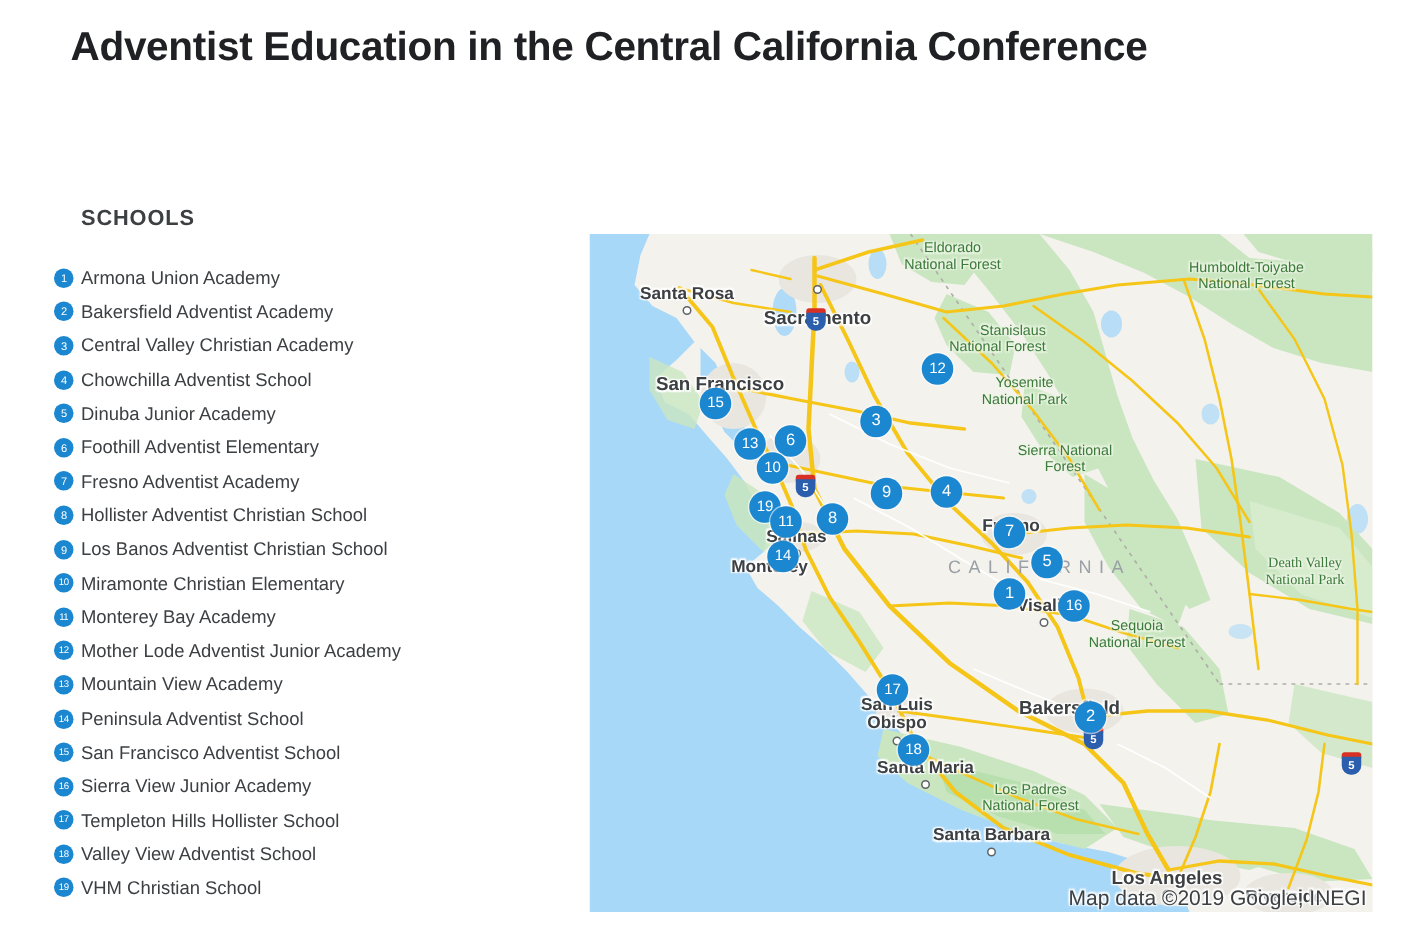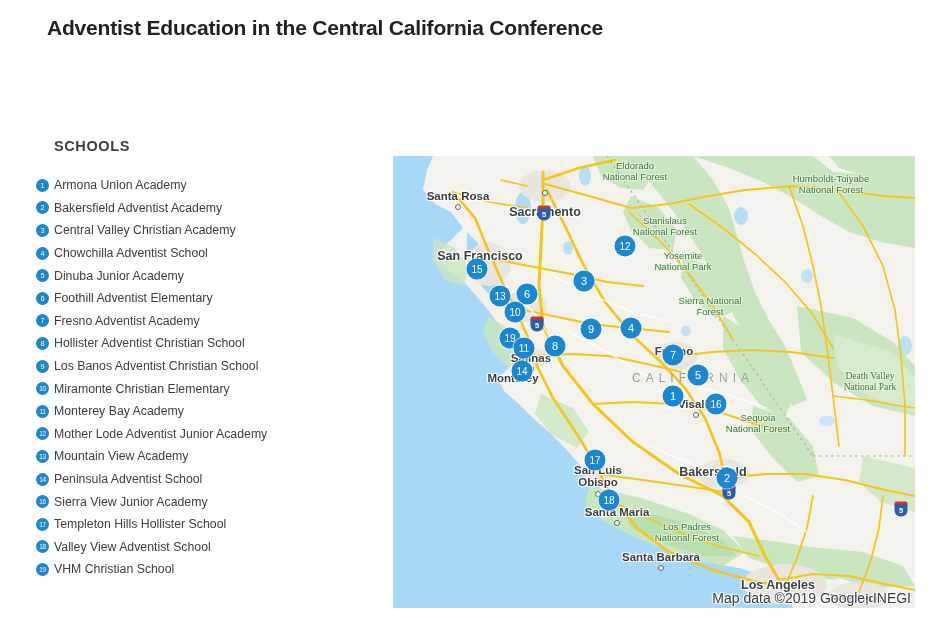--- a/index.html
+++ b/index.html
@@ -13,21 +13,21 @@
     font-family: "Liberation Sans", sans-serif;
     position: relative;
     overflow: hidden;
   }
 
   
   #page-title {
     position: absolute;
     left: 47px;
     top: 16px;
-    font-size: 21px;
+    font-size: 27px;
     font-weight: bold;
     color: #202124;
     letter-spacing: -0.2px;
     white-space: nowrap;
   }
 
   
   #schools-panel {
     position: absolute;
     left: 36px;
@@ -219,20 +219,24 @@
         <span class="school-marker" style="font-size: 6.4px; background: rgb(26, 135, 208);">12</span>
         <span class="school-name">Mother Lode Adventist Junior Academy</span>
       </li>
       <li class="school-item">
         <span class="school-marker" style="font-size: 6.4px; background: rgb(26, 135, 208);">13</span>
         <span class="school-name">Mountain View Academy</span>
       </li>
       <li class="school-item">
         <span class="school-marker" style="font-size: 6.4px; background: rgb(26, 135, 208);">14</span>
         <span class="school-name">Peninsula Adventist School</span>
+      </li>
+      <li class="school-item">
+        <span class="school-marker" style="font-size: 6.4px; background: rgb(26, 135, 208);">15</span>
+        <span class="school-name">San Francisco Adventist School</span>
       </li>
       <li class="school-item">
         <span class="school-marker" style="font-size: 6.4px; background: rgb(26, 135, 208);">16</span>
         <span class="school-name">Sierra View Junior Academy</span>
       </li>
       <li class="school-item">
         <span class="school-marker" style="font-size: 6.4px; background: rgb(26, 135, 208);">17</span>
         <span class="school-name">Templeton Hills Hollister School</span>
       </li>
       <li class="school-item">
@@ -352,21 +356,21 @@
       <path d="M256,290 L294,306 L330,320"></path>
       <path d="M352,340 L384,356 L414,376"></path>
     </g>
   </svg>
 
   <div class="map-label state-label" style="left:300px; top:222px;">CALIFORNIA</div>
 
   <div id="map-parks">
       <div class="map-label park-label" style="left: 242px; top: 15px;">Eldorado<br>National Forest</div>
       <div class="map-label park-label" style="left: 438px; top: 28px; text-align: center;">Humboldt-Toiyabe<br>National Forest</div>
-      <div class="map-label park-label" style="left: 272px; top: 70px;">Stanislaus<br>National Forest</div>
+      <div class="map-label park-label" style="left: 272px; top: 70px; text-align: right;">Stanislaus<br>National Forest</div>
       <div class="map-label park-label" style="left: 290px; top: 105px;">Yosemite<br>National Park</div>
       <div class="map-label park-label" style="left: 317px; top: 150px;">Sierra National<br>Forest</div>
       <div class="map-label park-label" style="left: 477px; top: 226px; font-family: Liberation Serif, serif;">Death Valley<br>National Park</div>
       <div class="map-label park-label" style="left: 365px; top: 267px;">Sequoia<br>National Forest</div>
       <div class="map-label park-label" style="left: 294px; top: 376px;">Los Padres<br>National Forest</div>
     </div>
   <div id="map-cities">
       <div class="map-label city-label big" style="left: 152px; top: 26px; margin-top: 30px;">Sacramento</div>
       <div class="city-dot" style="left: 152px; top: 37px;"></div>
       <div class="map-label city-label " style="left: 65px; top: 40px;">Santa Rosa</div>

